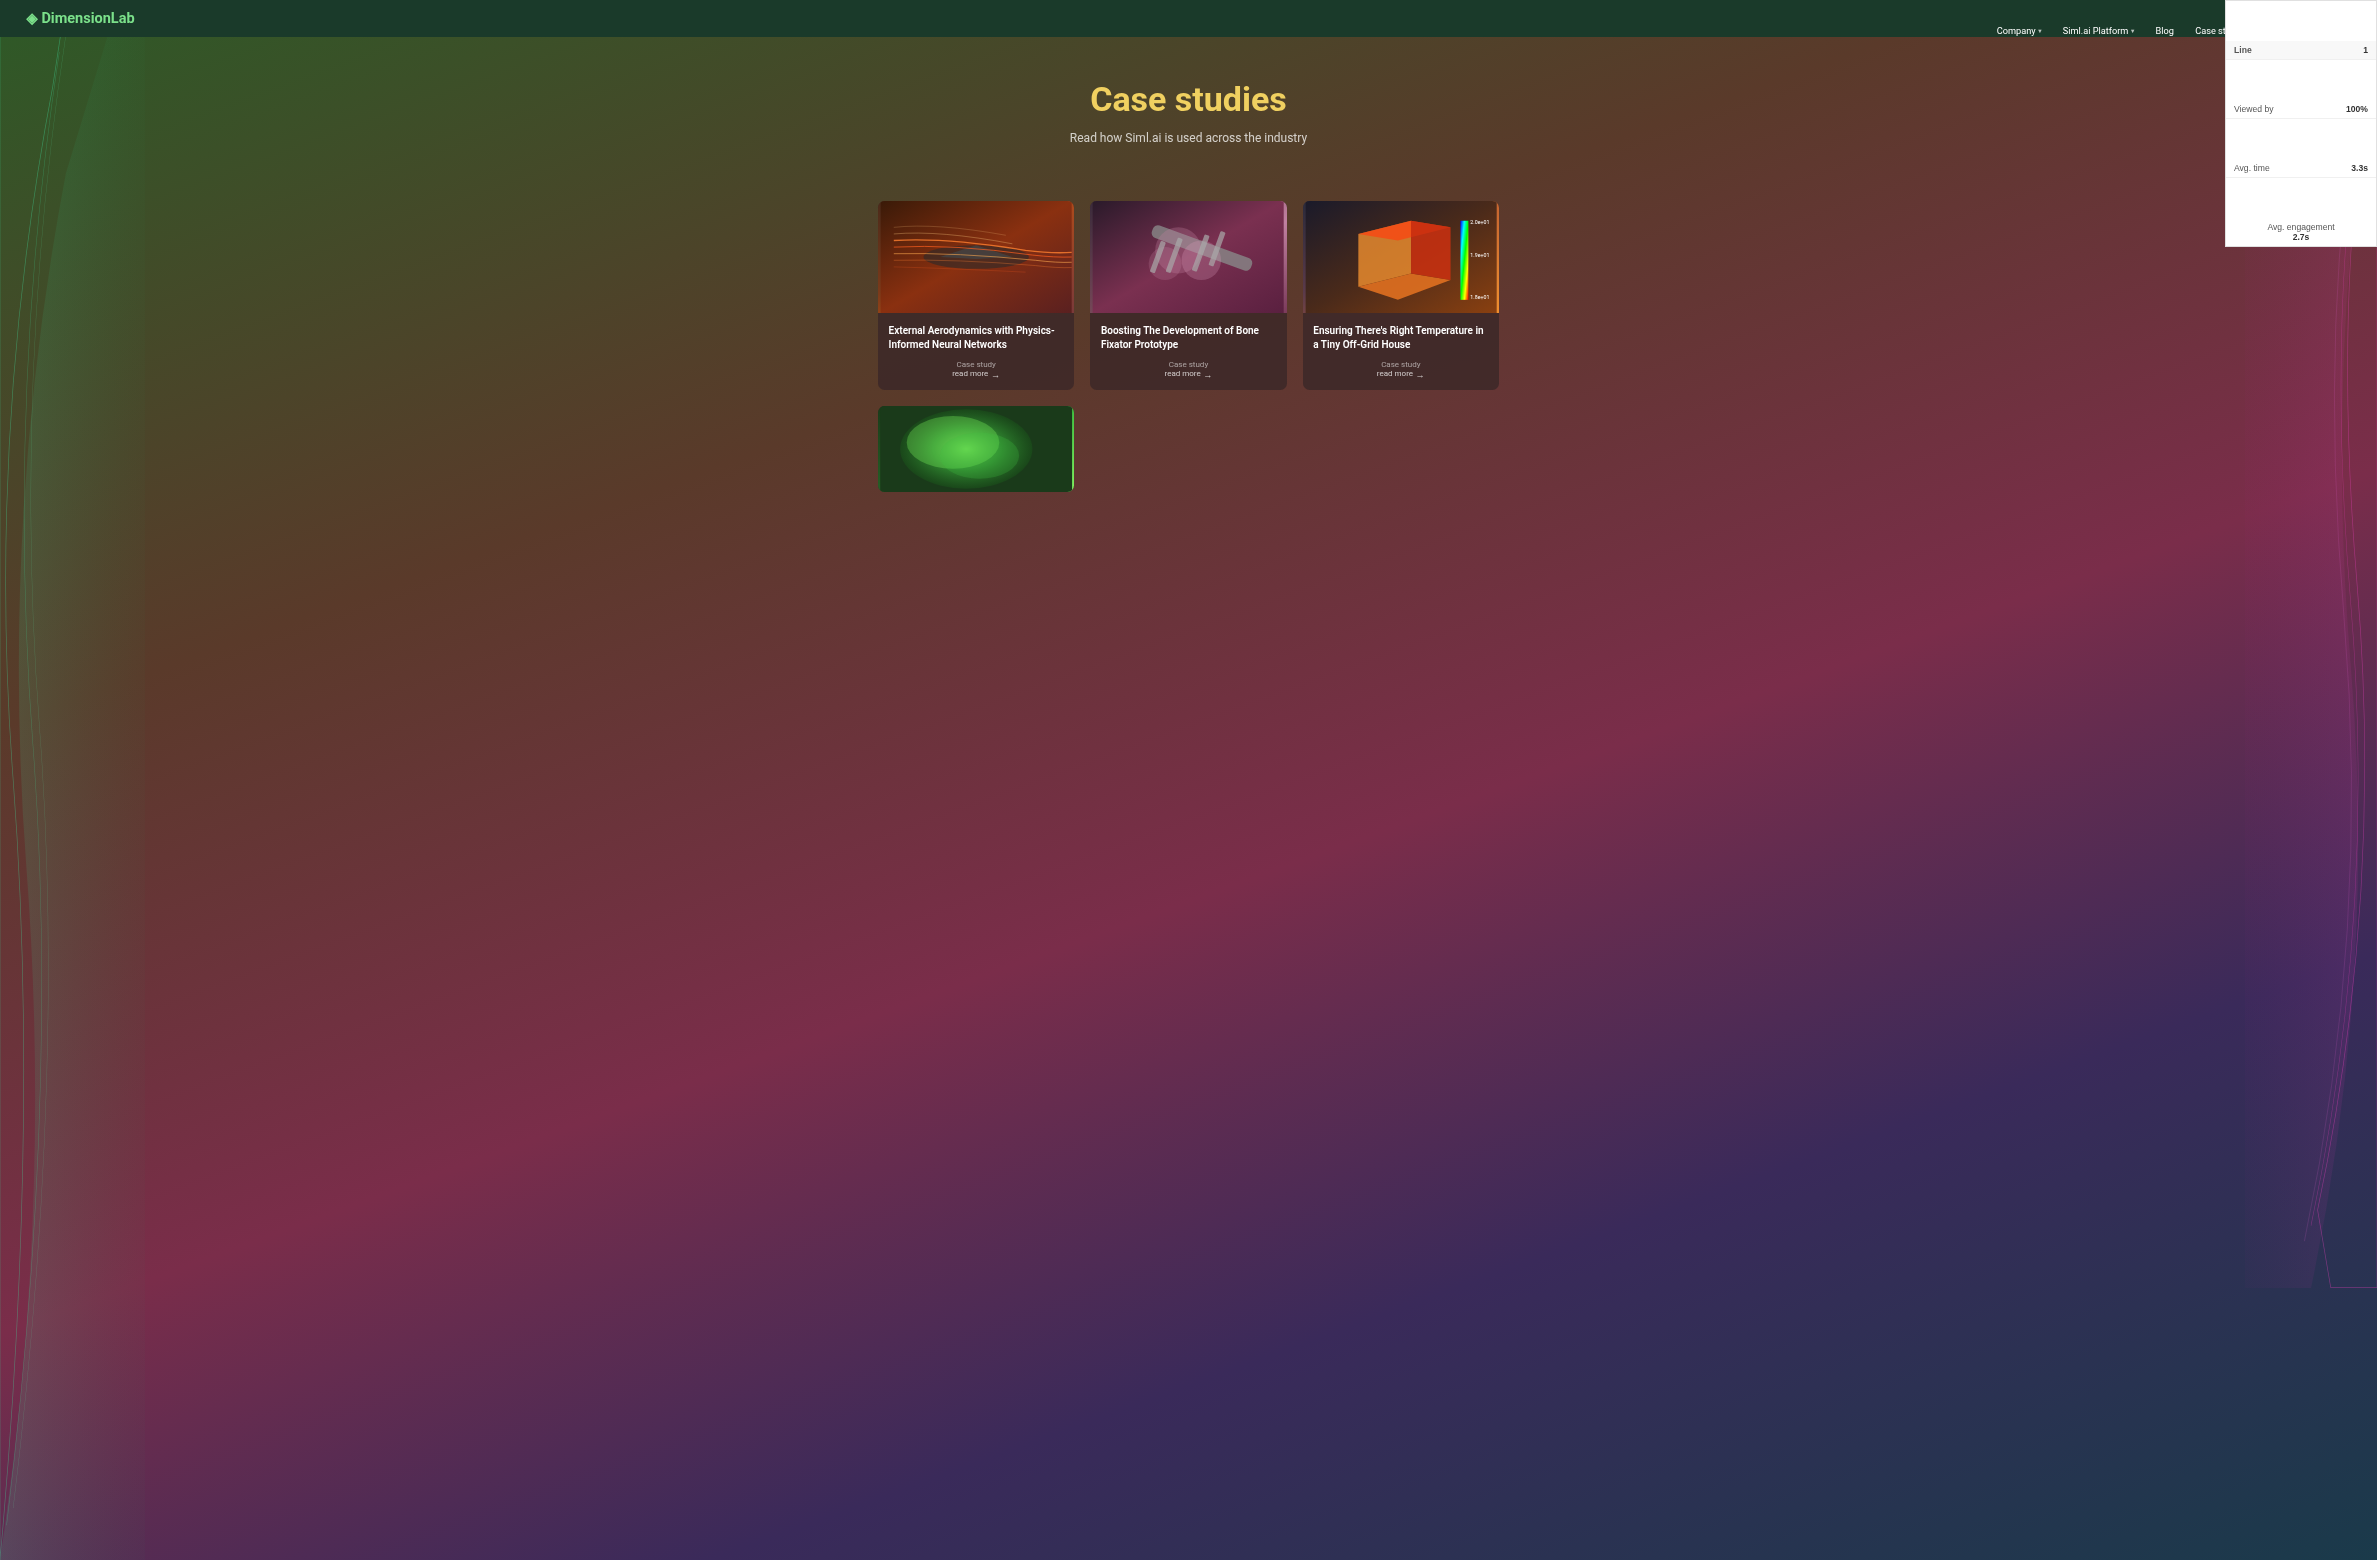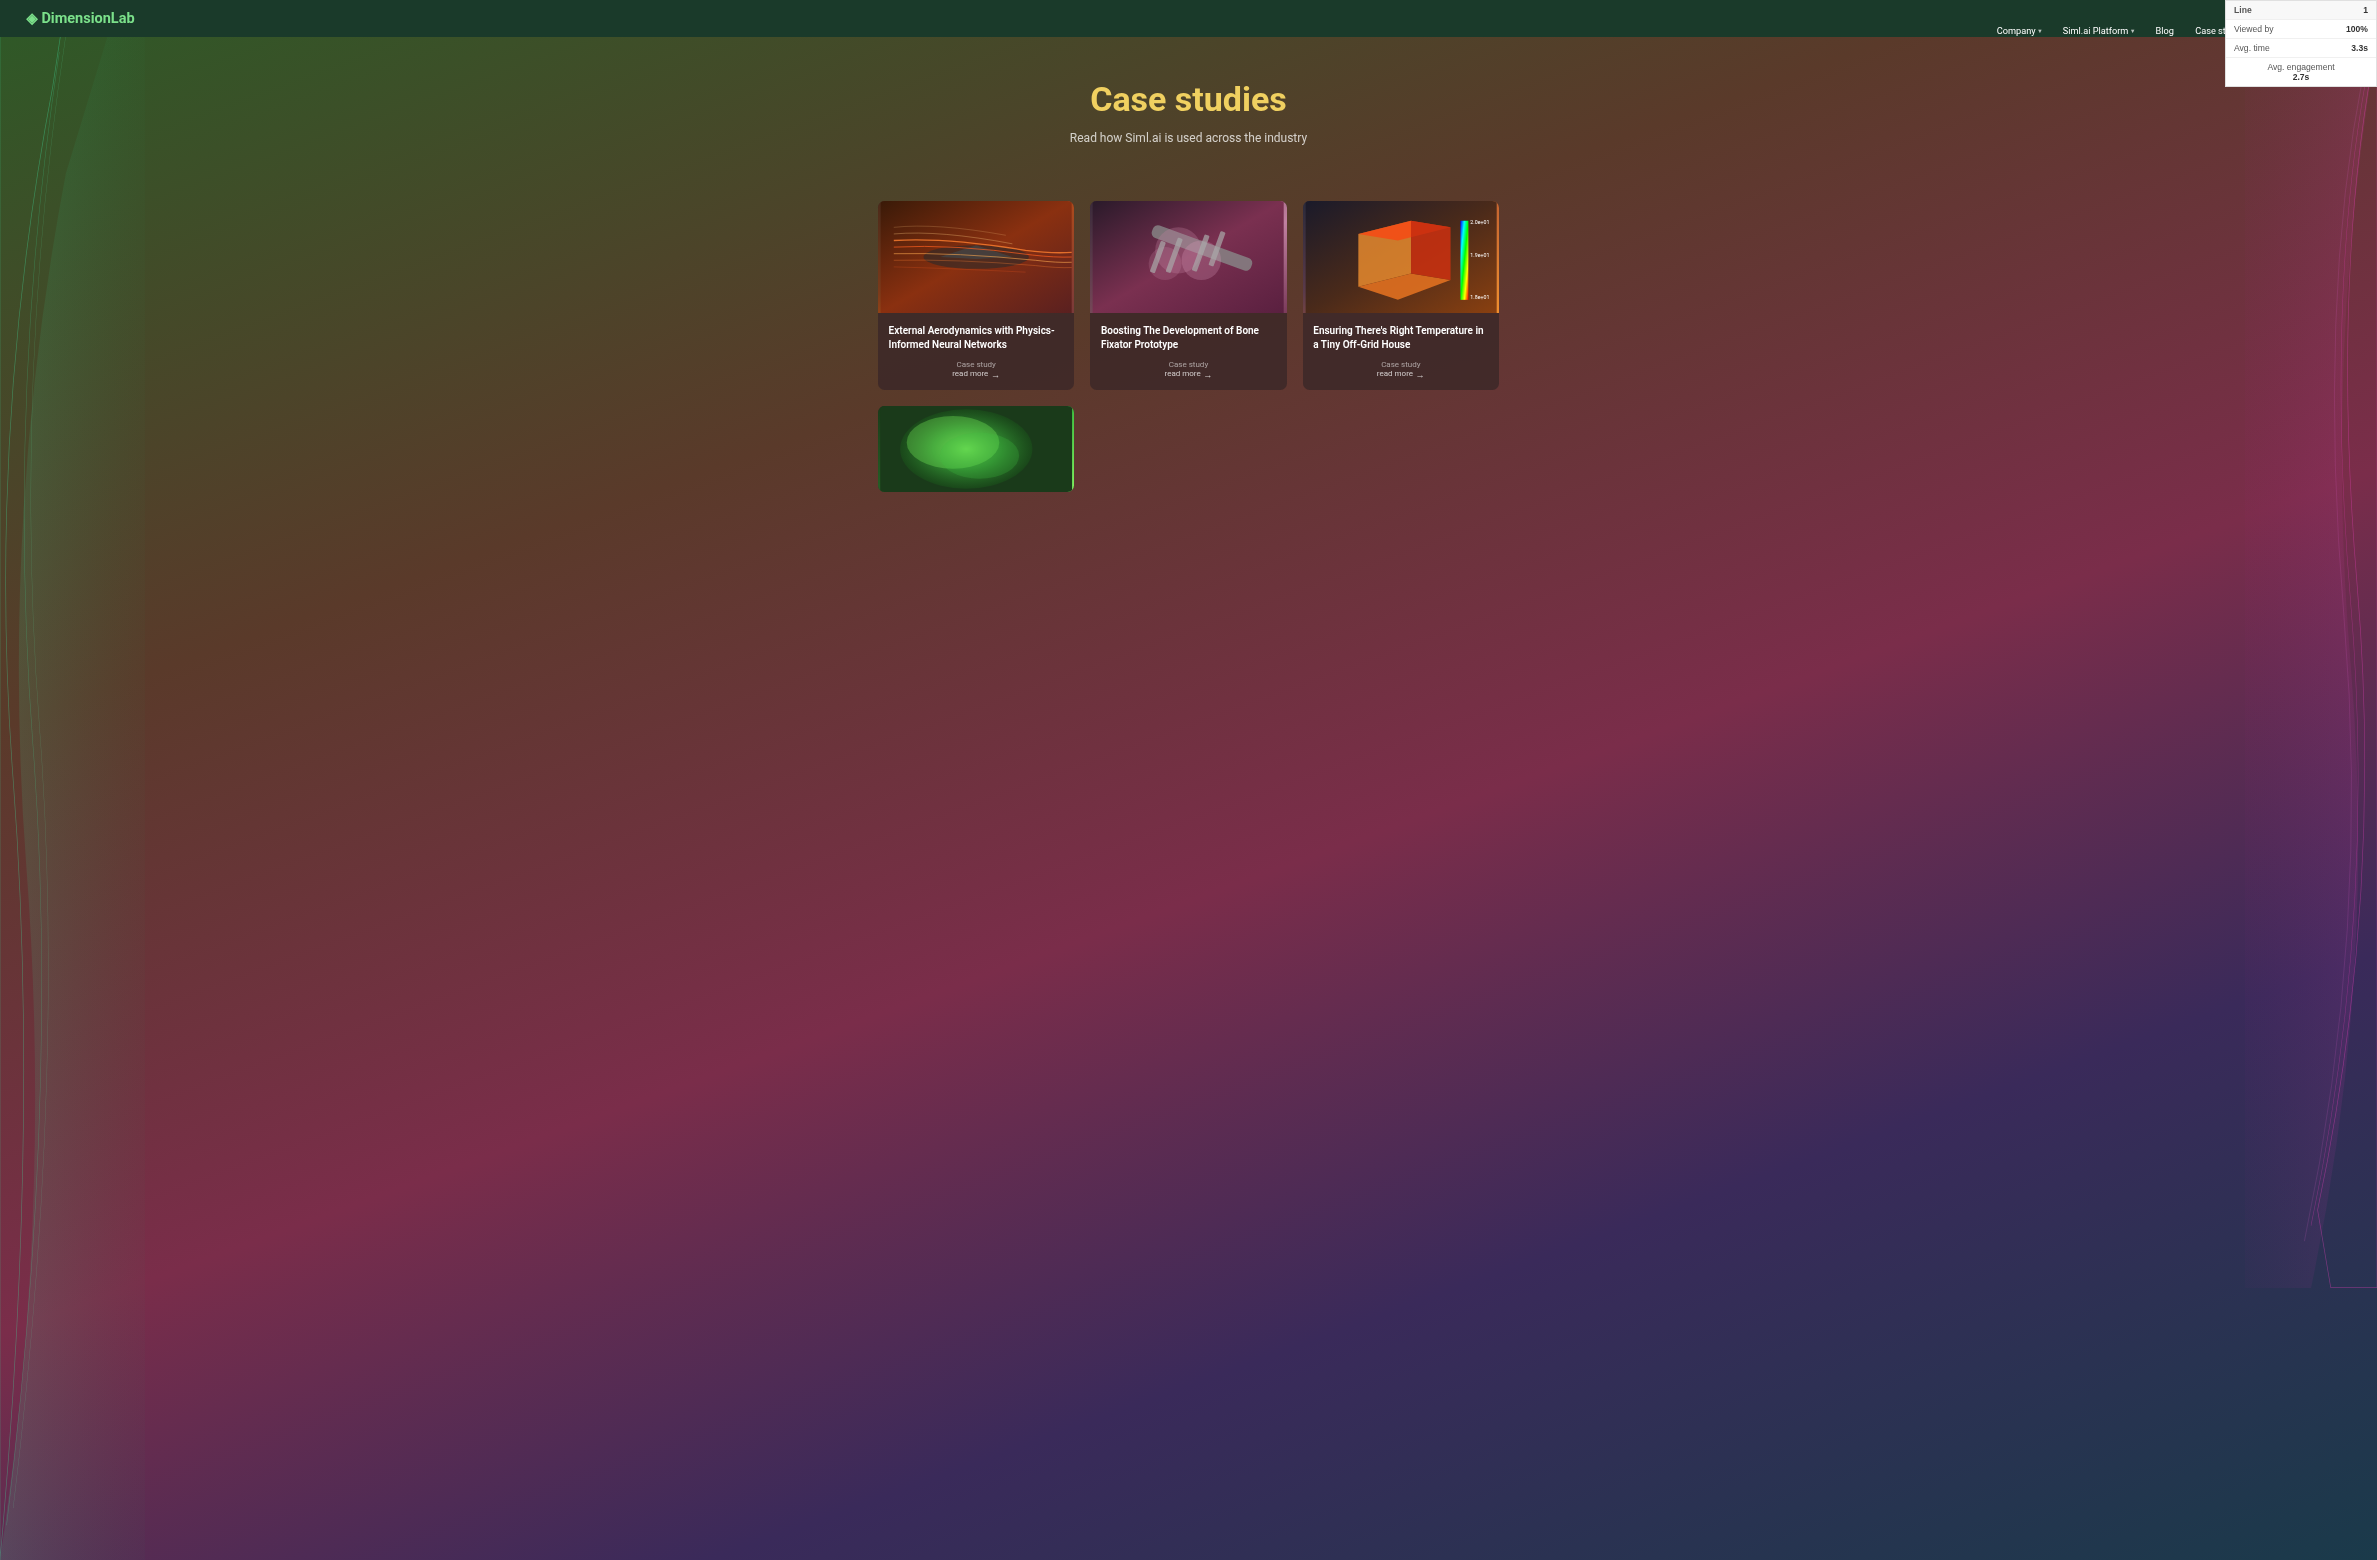--- a/index.html
+++ b/index.html
@@ -86,21 +86,21 @@
     .card-short .card-img { height: 86px; }
 
     
     .analytics-overlay {
       position: fixed; top: 0; right: 0; width: 152px;
       background: #fff; border: 0.7px solid #e0e0e0;
       font-size: 8.6px; font-family: Arial, sans-serif; z-index: 999;
     }
     .analytics-row {
       display: flex; justify-content: space-between; align-items: center;
-      padding: 4px 8px; border-bottom: 0.7px solid #f0f0f0;
+      padding: 4px 8px; border-bottom: 0.7px solid #f0f0f0; margin-top: 40px;
     }
     .analytics-row:last-child { border-bottom: none; flex-direction: column; }
     .analytics-label { color: #555; }
     .analytics-value { color: #333; font-weight: 600; }
     .analytics-header { background: #f8f8f8; font-weight: 700; color: #222; }
 
     
     .img-aero {
       background: linear-gradient(135deg, #4a2a1a 0%, #7a3a1a 30%, #c05010 50%, #7a3a3a 100%);
       width: 100%; height: 100%;

